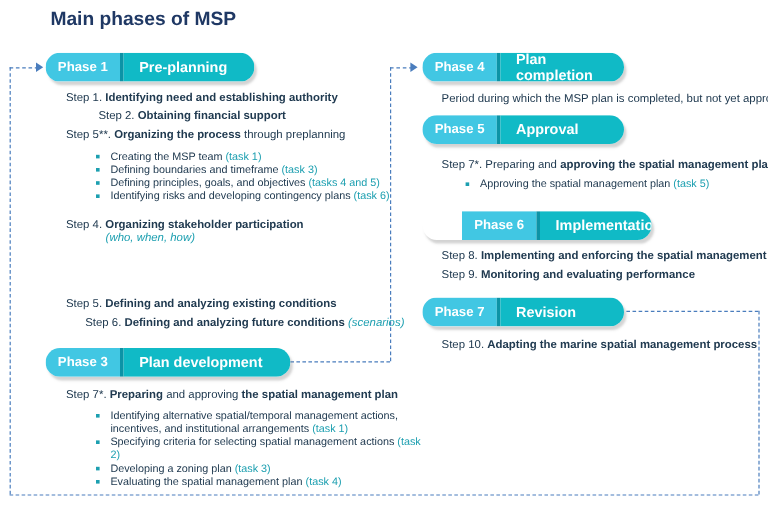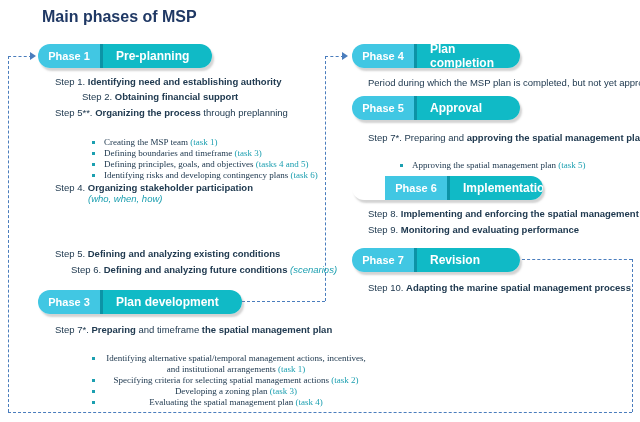--- a/index.html
+++ b/index.html
@@ -25,21 +25,21 @@
     display:flex;align-items:center;padding-left:13px;
   }
   
   .step{position:absolute;font-size:9.5px;white-space:nowrap;line-height:12px;}
   .step .b{font-weight:bold;}
   .step .i{}
   .step .ti{font-style:italic;color:#1C9FB0;}
   .subline{position:absolute;font-size:9.5px;font-style:italic;color:#1C9FB0;line-height:11px;}
   .note{position:absolute;font-size:9.5px;white-space:nowrap;}
   
-  ul.bullets{position:absolute;margin:12px;padding:0;list-style:none;font-size:9px;line-height:11px;font-family:Liberation Serif, serif;}
+  ul.bullets{position:absolute;margin:0;padding:0;list-style:none;font-size:9px;line-height:11px;}
   ul.bullets li{position:relative;padding-left:14px;margin:0;}
   ul.bullets li::before{
     content:"";position:absolute;left:2px;top:4px;width:3px;height:3px;background:#1C9FB0;
   }
   ul.bullets .ref{color:#1C9FB0;}
   
   .hline{position:absolute;border-top:1px dashed #4A7DBD;height:0;}
   .vline{position:absolute;border-left:1px dashed #4A7DBD;width:0;}
   .arrowhead{
     position:absolute;width:0;height:0;
@@ -92,23 +92,23 @@
   <div class="step" style="left:55px;top:248px;"><span>Step 5. </span><span class="b">Defining and analyzing existing conditions</span></div>
 
   <div class="step" style="left:71px;top:264px;"><span>Step 6. </span><span class="b">Defining and analyzing future conditions </span><span class="ti">(scenarios)</span></div>
 
   <div class="pill" style="left:38px;top:290px;width:204px;">
     <div class="seg-label">Phase 3</div>
     <div class="seg-divider"></div>
     <div class="seg-name">Plan development</div>
   </div>
 
-  <div class="step" style="left:55px;top:324px;"><span>Step 7*. </span><span class="b">Preparing</span><span class="i"> and timeframe </span><span class="b">the spatial management plan</span></div>
+  <div class="step" style="left:55px;top:324px;"><span>Step 7*. </span><span class="b">Preparing</span><span class="i"> and approving </span><span class="b">the spatial management plan</span></div>
 
-  <ul class="bullets" style="left:78px;top:341px;width:278px;text-align:center;">
+  <ul class="bullets" style="left:78px;top:341px;width:278px;">
     <li><span>Identifying alternative spatial/temporal management actions, incentives, and institutional arrangements </span><span class="ref">(task 1)</span></li>
     <li><span>Specifying criteria for selecting spatial management actions </span><span class="ref">(task 2)</span></li>
     <li><span>Developing a zoning plan </span><span class="ref">(task 3)</span></li>
     <li><span>Evaluating the spatial management plan </span><span class="ref">(task 4)</span></li>
   </ul>
 
   <div class="pill" style="left:352px;top:44px;width:168px;">
     <div class="seg-label">Phase 4</div>
     <div class="seg-divider"></div>
     <div class="seg-name">Plan completion</div>

